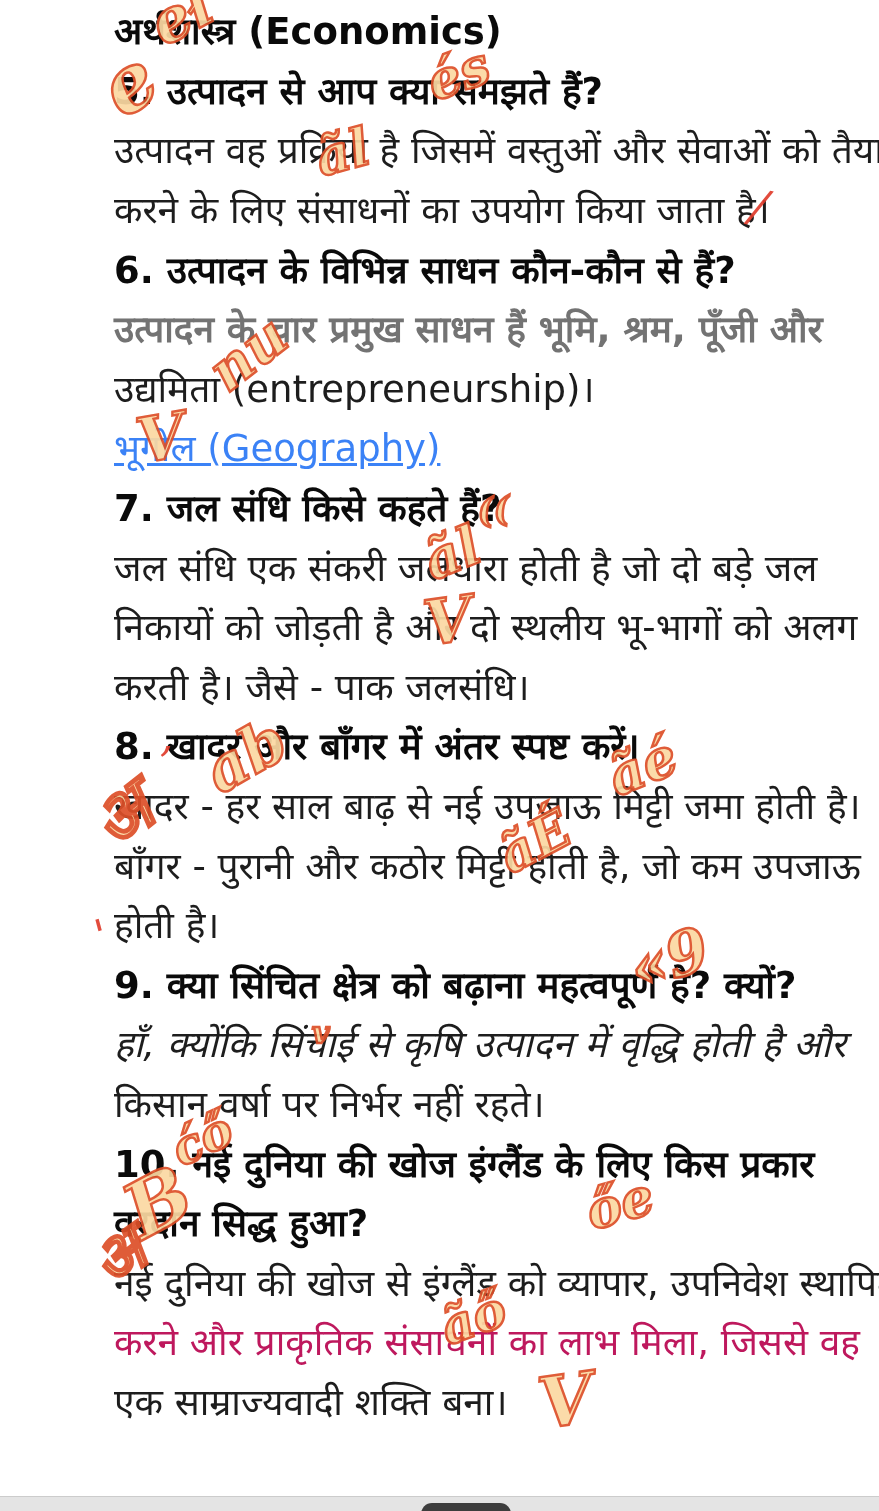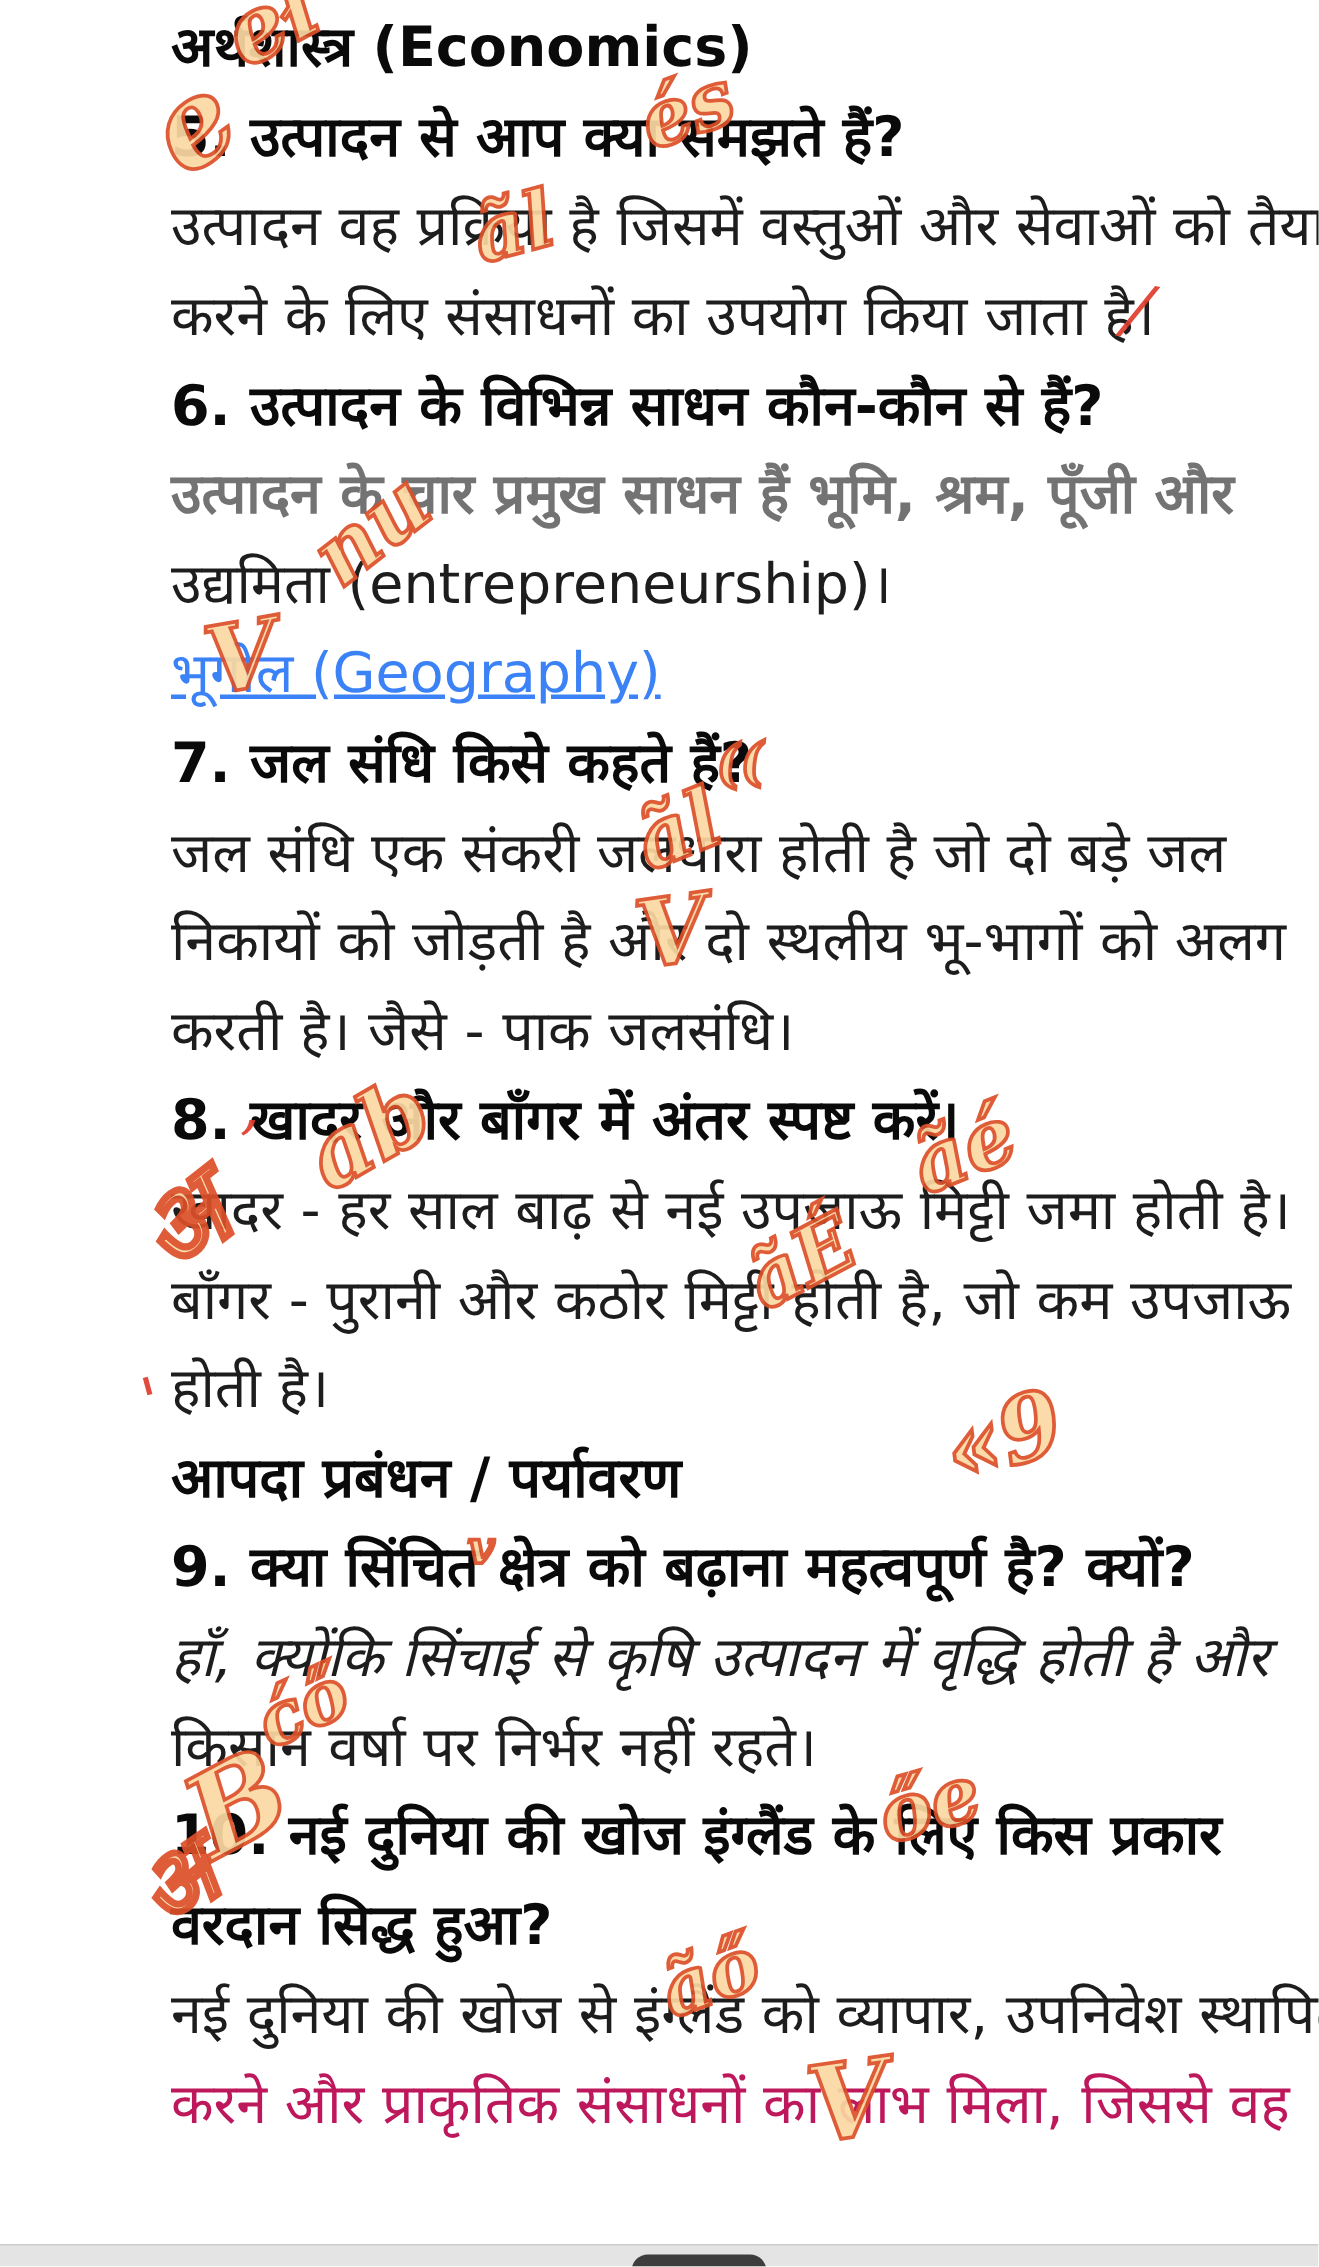--- a/index.html
+++ b/index.html
@@ -99,28 +99,28 @@
       <div class="line regular" style="color: rgb(29, 29, 29);">उद्यमिता (entrepreneurship)।</div>
       <div class="line regular" style="color: #3b82f6; text-decoration: underline;">भूगोल (Geography)</div>
       <div class="line bold" style="color: rgb(10, 10, 10);">7. जल संधि किसे कहते हैं?</div>
       <div class="line regular" style="color: rgb(29, 29, 29);">जल संधि एक संकरी जलधारा होती है जो दो बड़े जल</div>
       <div class="line regular" style="color: rgb(29, 29, 29);">निकायों को जोड़ती है और दो स्थलीय भू-भागों को अलग</div>
       <div class="line regular" style="color: rgb(29, 29, 29);">करती है। जैसे - पाक जलसंधि।</div>
       <div class="line bold" style="color: rgb(10, 10, 10);">8. खादर और बाँगर में अंतर स्पष्ट करें।</div>
       <div class="line regular" style="color: rgb(29, 29, 29);">खादर - हर साल बाढ़ से नई उपजाऊ मिट्टी जमा होती है।</div>
       <div class="line regular" style="color: rgb(29, 29, 29);">बाँगर - पुरानी और कठोर मिट्टी होती है, जो कम उपजाऊ</div>
       <div class="line regular" style="color: rgb(29, 29, 29);">होती है।</div>
-      <div class="line bold" style="color: rgb(10, 10, 10);">आपदा प्रबंधन / पर्यावरण</div>
       <div class="line bold" style="color: rgb(10, 10, 10);">9. क्या सिंचित क्षेत्र को बढ़ाना महत्वपूर्ण है? क्यों?</div>
       <div class="line regular" style="color: rgb(29, 29, 29); font-style: italic;">हाँ, क्योंकि सिंचाई से कृषि उत्पादन में वृद्धि होती है और</div>
       <div class="line regular" style="color: rgb(29, 29, 29);">किसान वर्षा पर निर्भर नहीं रहते।</div>
       <div class="line bold" style="color: rgb(10, 10, 10);">10. नई दुनिया की खोज इंग्लैंड के लिए किस प्रकार</div>
       <div class="line bold" style="color: rgb(10, 10, 10);">वरदान सिद्ध हुआ?</div>
       <div class="line regular" style="color: rgb(29, 29, 29);">नई दुनिया की खोज से इंग्लैंड को व्यापार, उपनिवेश स्थापित</div>
       <div class="line regular" style="color: #be185d;">करने और प्राकृतिक संसाधनों का लाभ मिला, जिससे वह</div>
+      <div class="line regular" style="color: rgb(29, 29, 29);">एक साम्राज्यवादी शक्ति बना।</div>
     </div>
 
   <div class="watermark-layer">
       <span class="wm" style="left: 140px; top: 2px; font-size: 60px; transform: rotate(-28deg);">eł</span>
       <span class="wm" style="left: 86px; top: 66px; font-size: 78px; transform: rotate(-35deg);">e</span>
       <span class="wm" style="left: 420px; top: 60px; font-size: 52px; transform: rotate(-20deg);">és</span>
       <span class="wm" style="left: 310px; top: 134px; font-size: 52px; transform: rotate(-15deg);">ãl</span>
       <span class="wm solid" style="left: 756px; top: 182px; font-size: 46px; transform: rotate(12deg);">/</span>
       <span class="wm" style="left: 198px; top: 356px; font-size: 56px; transform: rotate(-38deg);">nu</span>
       <span class="wm" style="left: 132px; top: 412px; font-size: 62px; transform: rotate(-10deg);">V</span>

